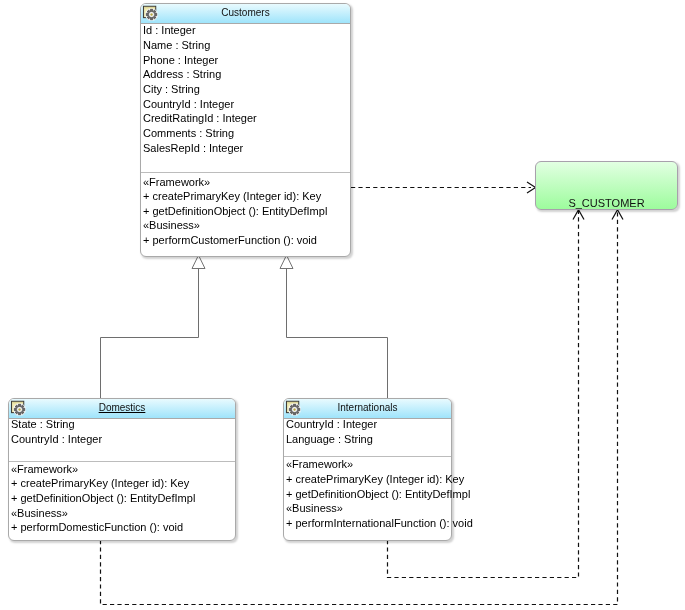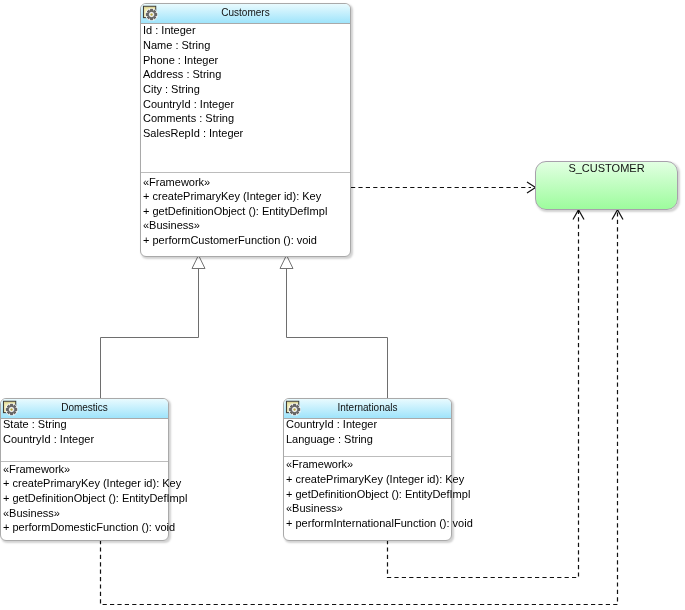--- a/index.html
+++ b/index.html
@@ -17,23 +17,23 @@
       border-bottom:1px solid #a9a9a9;border-radius:5px 5px 0 0;
       background:linear-gradient(to bottom,#e8fafe 0%,#9fe4fb 100%);
       text-align:center;color:#101010;font-size:10px;line-height:18.6px;overflow:hidden;}
   .uml-header .title{display:block;}
   .class-icon{position:absolute;left:1px;top:1px;width:16px;height:16px;}
   .uml-section{position:absolute;left:0;right:0;padding-left:2px;box-sizing:border-box;}
   .uml-section .row{font-size:11px;line-height:14.65px;color:#000;white-space:pre;height:14.65px;}
   .divider{position:absolute;left:0;right:0;height:0;border-top:1px solid #bcbcbc;}
 
   .entity-box{position:absolute;box-sizing:border-box;border:1px solid #a8a0ac;
-      border-radius:11px;background:linear-gradient(to bottom,#e2ffe2 0%,#9dfc9d 100%);
+      border-radius:6px;background:linear-gradient(to bottom,#e2ffe2 0%,#9dfc9d 100%);
       box-shadow:1.5px 1.5px 2px rgba(0,0,0,0.18);
-      display:flex;align-items:flex-start;justify-content:center;
+      display:flex;align-items:flex-end;justify-content:center;
       font-size:11px;color:#111;}
 </style>
 </head>
 <body>
 
 <div id="canvas">
 
   <svg class="edges" width="685" height="610" viewBox="0 0 685 610">
 
     <g>
@@ -76,34 +76,35 @@
           </svg></span>
       <span class="title">Customers</span>
     </div>
     <div class="uml-section attrs" style="top:19.4px;">
         <div class="row">Id : Integer</div>
         <div class="row">Name : String</div>
         <div class="row">Phone : Integer</div>
         <div class="row">Address : String</div>
         <div class="row">City : String</div>
         <div class="row">CountryId : Integer</div>
+        <div class="row">CreditRatingId : Integer</div>
         <div class="row">Comments : String</div>
         <div class="row">SalesRepId : Integer</div>
       </div>
     <div class="divider" style="top:168.2px;"></div>
     <div class="uml-section ops" style="top:170.5px;">
         <div class="row">«Framework»</div>
         <div class="row">+ createPrimaryKey (Integer id): Key</div>
         <div class="row">+ getDefinitionObject (): EntityDefImpl</div>
         <div class="row">«Business»</div>
         <div class="row">+ performCustomerFunction (): void</div>
       </div>
   </div>
 
-  <div class="uml-class" id="cls-domestics" style="left:0;top:398px;width:169px;height:143px;">
+  <div class="uml-class" id="cls-domestics" style="left:8px;top:398px;width:228px;height:143px;text-decoration:underline;">
     <div class="uml-header">
       <span class="class-icon"><svg viewBox="0 0 64 64" width="16" height="16">
             <rect x="6" y="5.2" width="48.8" height="45.2" fill="#f0ebb4" stroke="#3f3f3a" stroke-width="4.4"></rect>
             <rect x="8.4" y="7.6" width="44" height="6" fill="#ddd697"></rect>
             <g>
               <path d="M33.22 17.19L43.18 17.19L42.04 24.75L44.85 25.91L49.39 19.76L56.44 26.81L50.29 31.35L51.45 34.16L59.01 33.02L59.01 42.98L51.45 41.84L50.29 44.65L56.44 49.19L49.39 56.24L44.85 50.09L42.04 51.25L43.18 58.81L33.22 58.81L34.36 51.25L31.55 50.09L27.01 56.24L19.96 49.19L26.11 44.65L24.95 41.84L17.39 42.98L17.39 33.02L24.95 34.16L26.11 31.35L19.96 26.81L27.01 19.76L31.55 25.91L34.36 24.75Z" fill="none" stroke="#fcfcfc" stroke-width="7" stroke-linejoin="miter"></path>
               <path d="M33.22 17.19L43.18 17.19L42.04 24.75L44.85 25.91L49.39 19.76L56.44 26.81L50.29 31.35L51.45 34.16L59.01 33.02L59.01 42.98L51.45 41.84L50.29 44.65L56.44 49.19L49.39 56.24L44.85 50.09L42.04 51.25L43.18 58.81L33.22 58.81L34.36 51.25L31.55 50.09L27.01 56.24L19.96 49.19L26.11 44.65L24.95 41.84L17.39 42.98L17.39 33.02L24.95 34.16L26.11 31.35L19.96 26.81L27.01 19.76L31.55 25.91L34.36 24.75Z" fill="#666666" stroke="#3d3d3d" stroke-width="2.4" stroke-linejoin="miter"></path>
               <circle cx="38.2" cy="38" r="11.2" fill="#fcfcfc" stroke="#4a4a4a" stroke-width="1.4"></circle>
               <circle cx="38.2" cy="38" r="4.5" fill="#b8a83b" stroke="#8e8233" stroke-width="1"></circle>
             </g>

